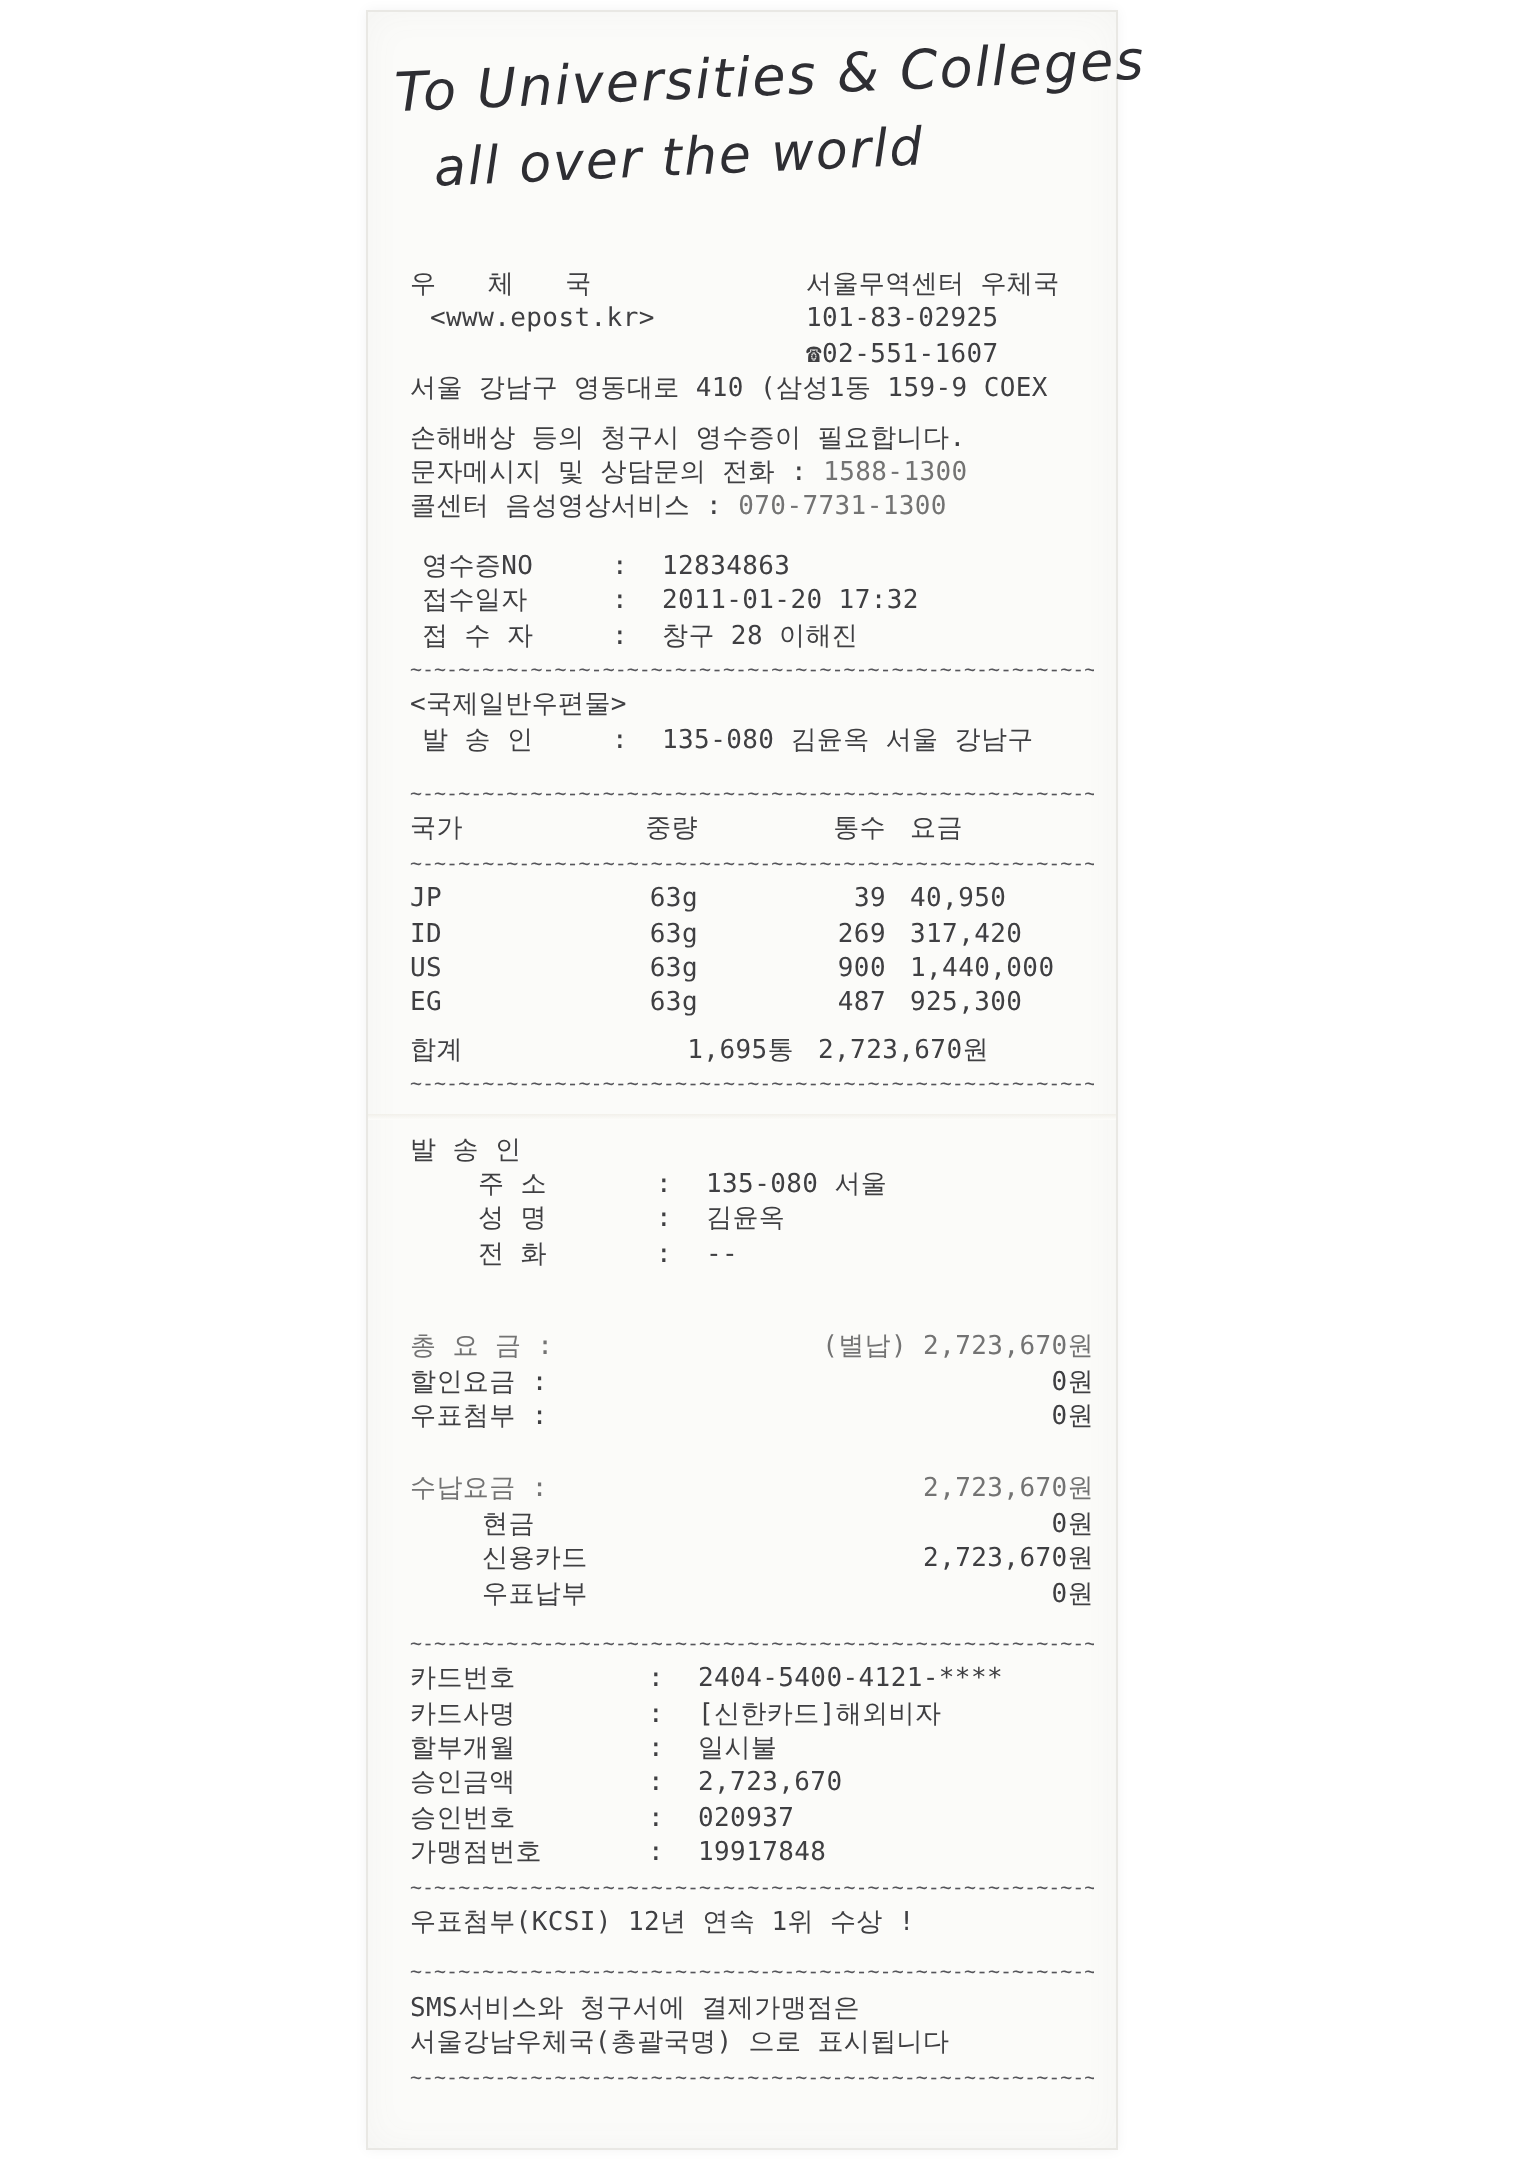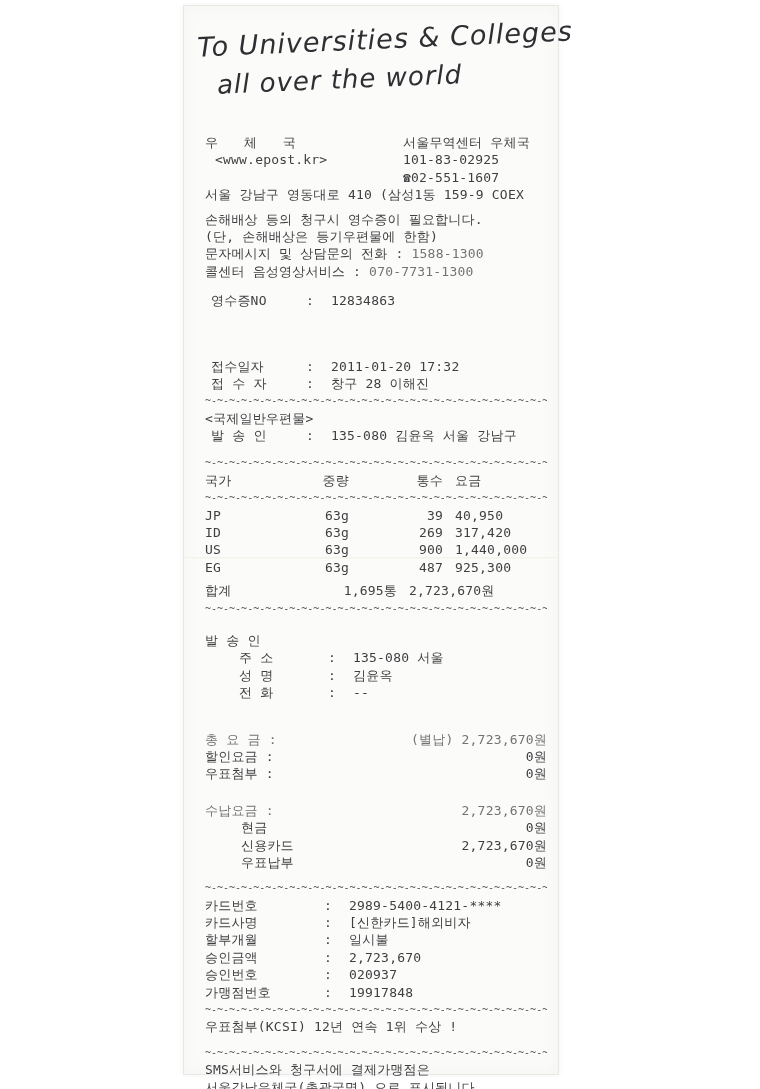--- a/index.html
+++ b/index.html
@@ -92,32 +92,31 @@
       </div>
       <div class="ln cols">
         <span class="hcolL"></span>
         <span class="hcolR"><span>☎</span><span>02-551-1607</span></span>
       </div>
       <div class="ln">서울 강남구 영동대로 410 (삼성1동 159-9 COEX</div>
 
       <div class="sp7"></div>
 
       <div class="ln">손해배상 등의 청구시 영수증이 필요합니다.</div>
-      <div class="ln">(단, 손해배상은 등기우편물에 한함)</div>
       <div class="ln"><span>문자메시지 및 상담문의 전화 : </span><span class="b">1588-1300</span></div>
       <div class="ln"><span>콜센터 음성영상서비스 : </span><span class="b">070-7731-1300</span></div>
 
       <div class="sp12"></div>
 
       <div class="ln lblrow" style="padding-left:6px;">
         <span class="lbl75">영수증NO</span>
         <span class="colon">:</span>
         <span>12834863</span>
       </div>
-      <div class="ln lblrow" style="padding-left:6px;margin-top:48px;">
+      <div class="ln lblrow" style="padding-left:6px;">
         <span class="lbl75">접수일자</span>
         <span class="colon">:</span>
         <span>2011-01-20 17:32</span>
       </div>
       <div class="ln lblrow" style="padding-left:6px;">
         <span class="lbl75">접 수 자</span>
         <span class="colon">:</span>
         <span>창구 28 이해진</span>
       </div>
 
@@ -223,21 +222,21 @@
         <span class="tind">우표납부</span>
         <span>0원</span>
       </div>
 
       <div class="sp8"></div>
       <div class="sep">~-~-~-~-~-~-~-~-~-~-~-~-~-~-~-~-~-~-~-~-~-~-~-~-~-~-~-~-~-~-~-~-~-~-~-~-~-~-~-~-~-~-~-~-~-~-~-~-~-~-~-~-~-~-~-~-~-~-~-~</div>
 
       <div class="ln lblrow">
         <span class="lbl100">카드번호</span>
         <span class="colon">:</span>
-        <span>2989-5400-4121-****</span>
+        <span>2404-5400-4121-****</span>
       </div>
       <div class="ln lblrow">
         <span class="lbl100">카드사명</span>
         <span class="colon">:</span>
         <span>[신한카드]해외비자</span>
       </div>
       <div class="ln lblrow">
         <span class="lbl100">할부개월</span>
         <span class="colon">:</span>
         <span>일시불</span>

